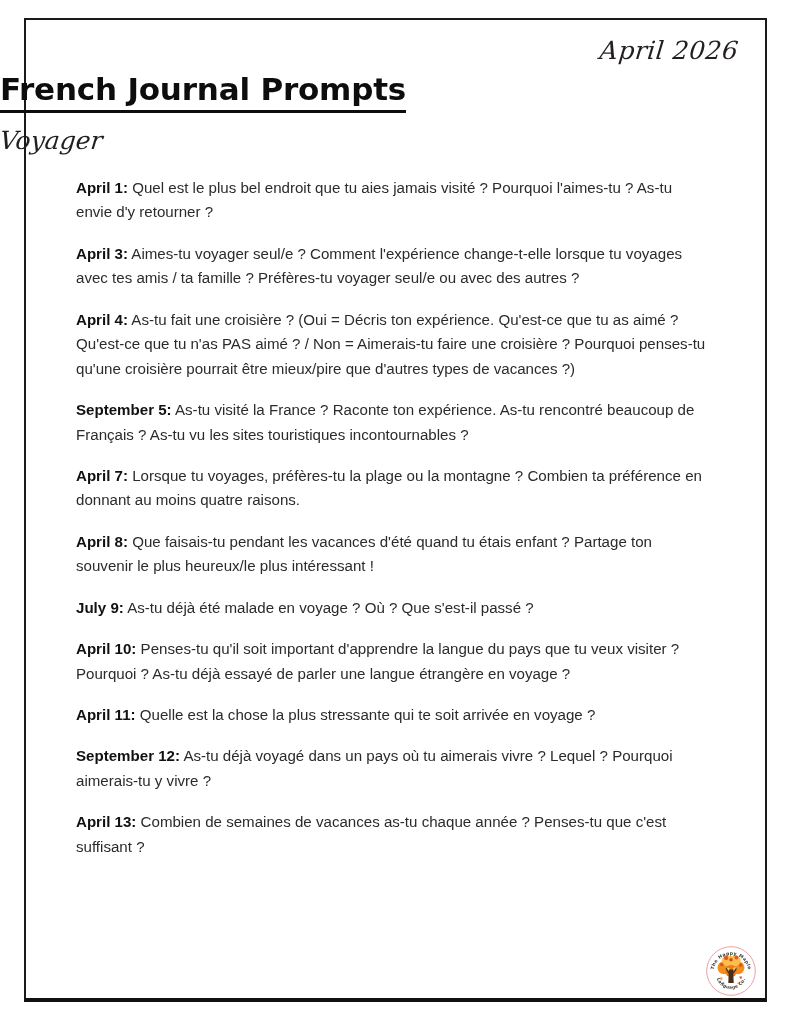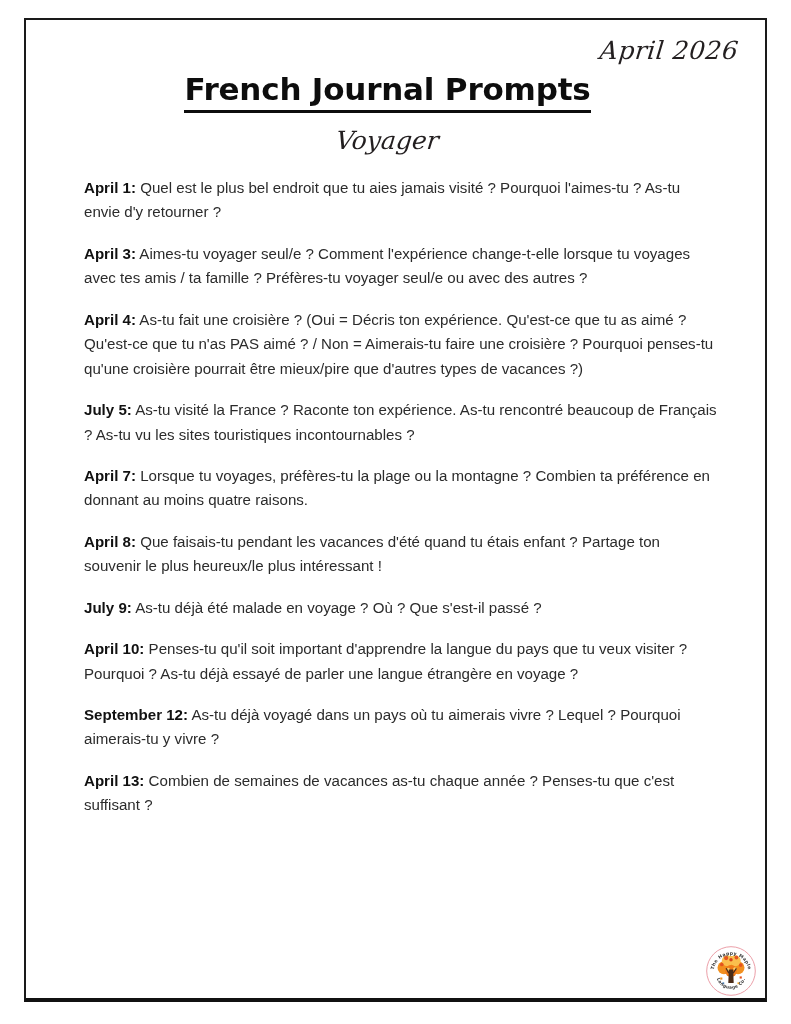--- a/index.html
+++ b/index.html
@@ -43,21 +43,20 @@
     color: #231f20;
     white-space: nowrap;
     transform: skewX(-6deg);
   }
 
   .title-block {
     position: absolute;
     left: 0;
     right: 16px;
     top: 72px;
-    text-align: center;
   }
   .doc-title {
     display: inline-block;
     font-family: "DejaVu Sans", sans-serif;
     font-weight: bold;
     font-size: 31px;
     letter-spacing: -0.2px;
     color: #0d0d0d;
     border-bottom: 3px solid #0d0d0d;
     padding-bottom: 2px;
@@ -69,21 +68,21 @@
     font-style: italic;
     font-size: 25px;
     color: #231f20;
     transform: skewX(-6deg);
     display: block;
   }
 
   
   .prompts {
     position: absolute;
-    left: 84px;
+    left: 76px;
     top: 176px;
     width: 634px;
   }
   .prompt {
     font-size: 15.1px;
     line-height: 1.62;
     color: #262626;
     margin-bottom: 17px;
     text-align: left;
   }
@@ -120,33 +119,36 @@
   <div class="prompt">
     <span class="prompt-label">April 1:</span><span class="prompt-text"> Quel est le plus bel endroit que tu aies jamais visité ? Pourquoi l'aimes-tu ? As-tu envie d'y retourner ?</span>
   </div>
   <div class="prompt">
     <span class="prompt-label">April 3:</span><span class="prompt-text"> Aimes-tu voyager seul/e ? Comment l'expérience change-t-elle lorsque tu voyages avec tes amis / ta famille ? Préfères-tu voyager seul/e ou avec des autres ?</span>
   </div>
   <div class="prompt">
     <span class="prompt-label">April 4:</span><span class="prompt-text"> As-tu fait une croisière ? (Oui = Décris ton expérience. Qu'est-ce que tu as aimé ? Qu'est-ce que tu n'as PAS aimé ? / Non = Aimerais-tu faire une croisière ? Pourquoi penses-tu qu'une croisière pourrait être mieux/pire que d'autres types de vacances ?)</span>
   </div>
   <div class="prompt">
-    <span class="prompt-label">July 5:</span><span class="prompt-text"> As-tu visité la France ? Raconte ton expérience. As-tu rencontré beaucoup de Français ? As-tu vu les sites touristiques incontournables ?</span>
+    <span class="prompt-label">September 5:</span><span class="prompt-text"> As-tu visité la France ? Raconte ton expérience. As-tu rencontré beaucoup de Français ? As-tu vu les sites touristiques incontournables ?</span>
   </div>
   <div class="prompt">
     <span class="prompt-label">April 7:</span><span class="prompt-text"> Lorsque tu voyages, préfères-tu la plage ou la montagne ? Combien ta préférence en donnant au moins quatre raisons.</span>
   </div>
   <div class="prompt">
     <span class="prompt-label">April 8:</span><span class="prompt-text"> Que faisais-tu pendant les vacances d'été quand tu étais enfant ? Partage ton souvenir le plus heureux/le plus intéressant !</span>
   </div>
   <div class="prompt">
     <span class="prompt-label">July 9:</span><span class="prompt-text"> As-tu déjà été malade en voyage ? Où ? Que s'est-il passé ?</span>
   </div>
   <div class="prompt">
     <span class="prompt-label">April 10:</span><span class="prompt-text"> Penses-tu qu'il soit important d'apprendre la langue du pays que tu veux visiter ? Pourquoi ? As-tu déjà essayé de parler une langue étrangère en voyage ?</span>
+  </div>
+  <div class="prompt">
+    <span class="prompt-label">April 11:</span><span class="prompt-text"> Quelle est la chose la plus stressante qui te soit arrivée en voyage ?</span>
   </div>
   <div class="prompt">
     <span class="prompt-label">September 12:</span><span class="prompt-text"> As-tu déjà voyagé dans un pays où tu aimerais vivre ? Lequel ? Pourquoi aimerais-tu y vivre ?</span>
   </div>
   <div class="prompt">
     <span class="prompt-label">April 13:</span><span class="prompt-text"> Combien de semaines de vacances as-tu chaque année ? Penses-tu que c'est suffisant ?</span>
   </div>
 </div>
 
 <div class="logo">

